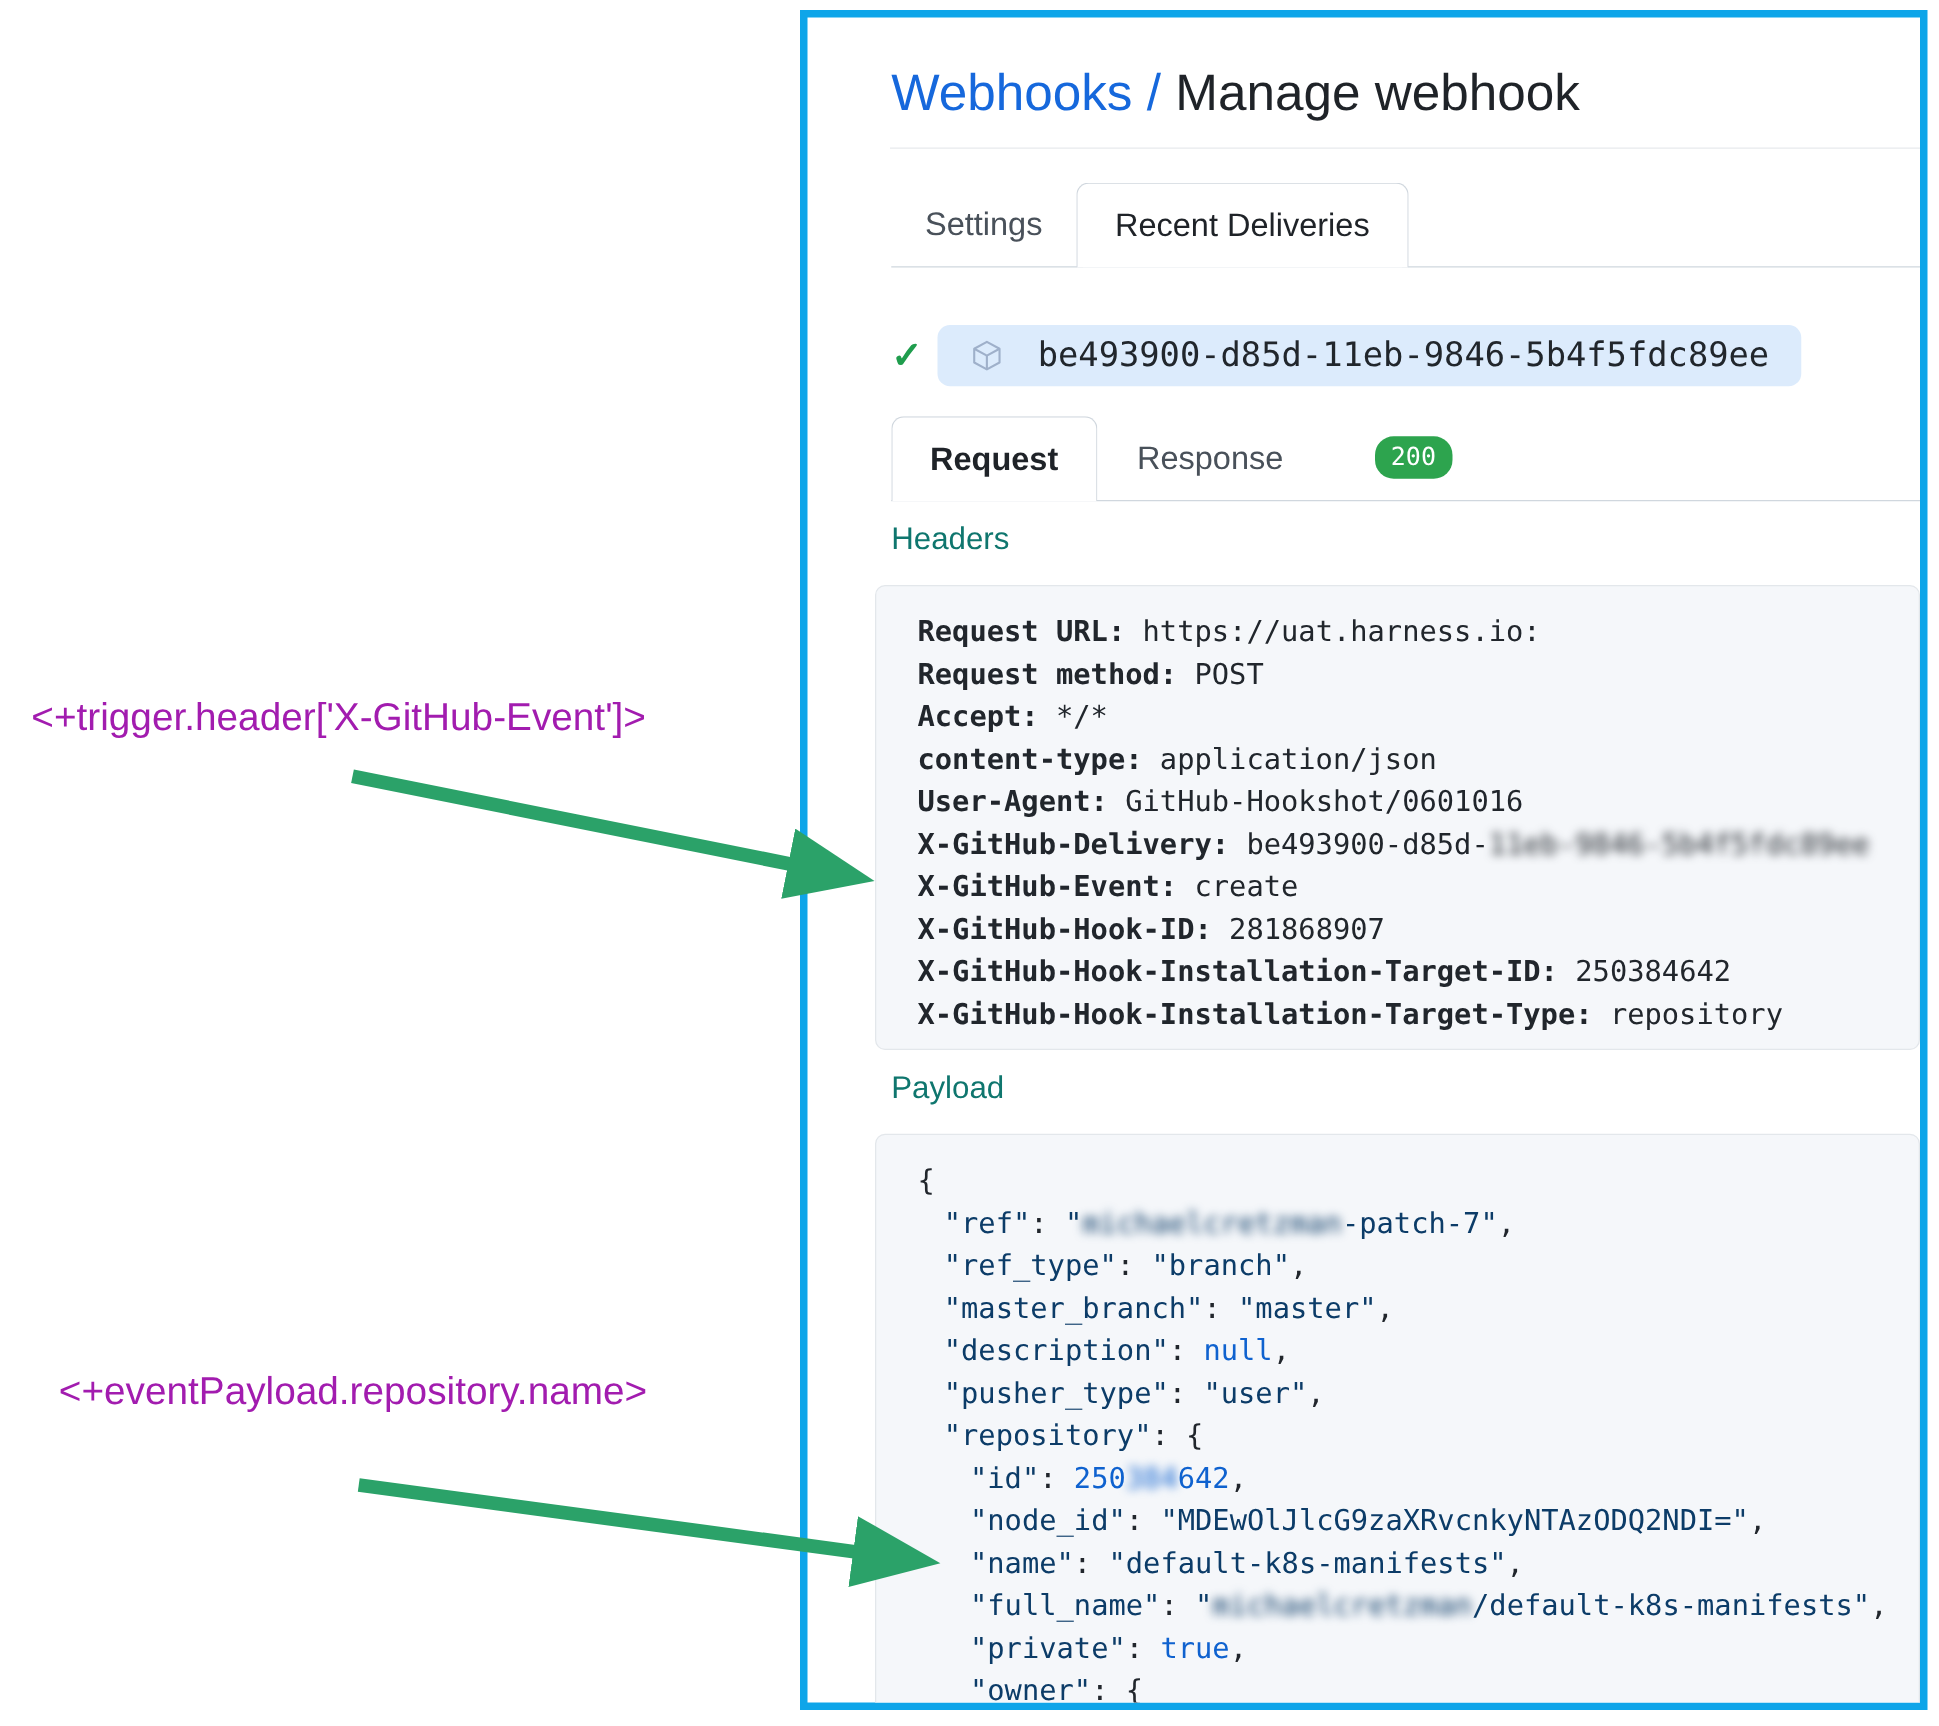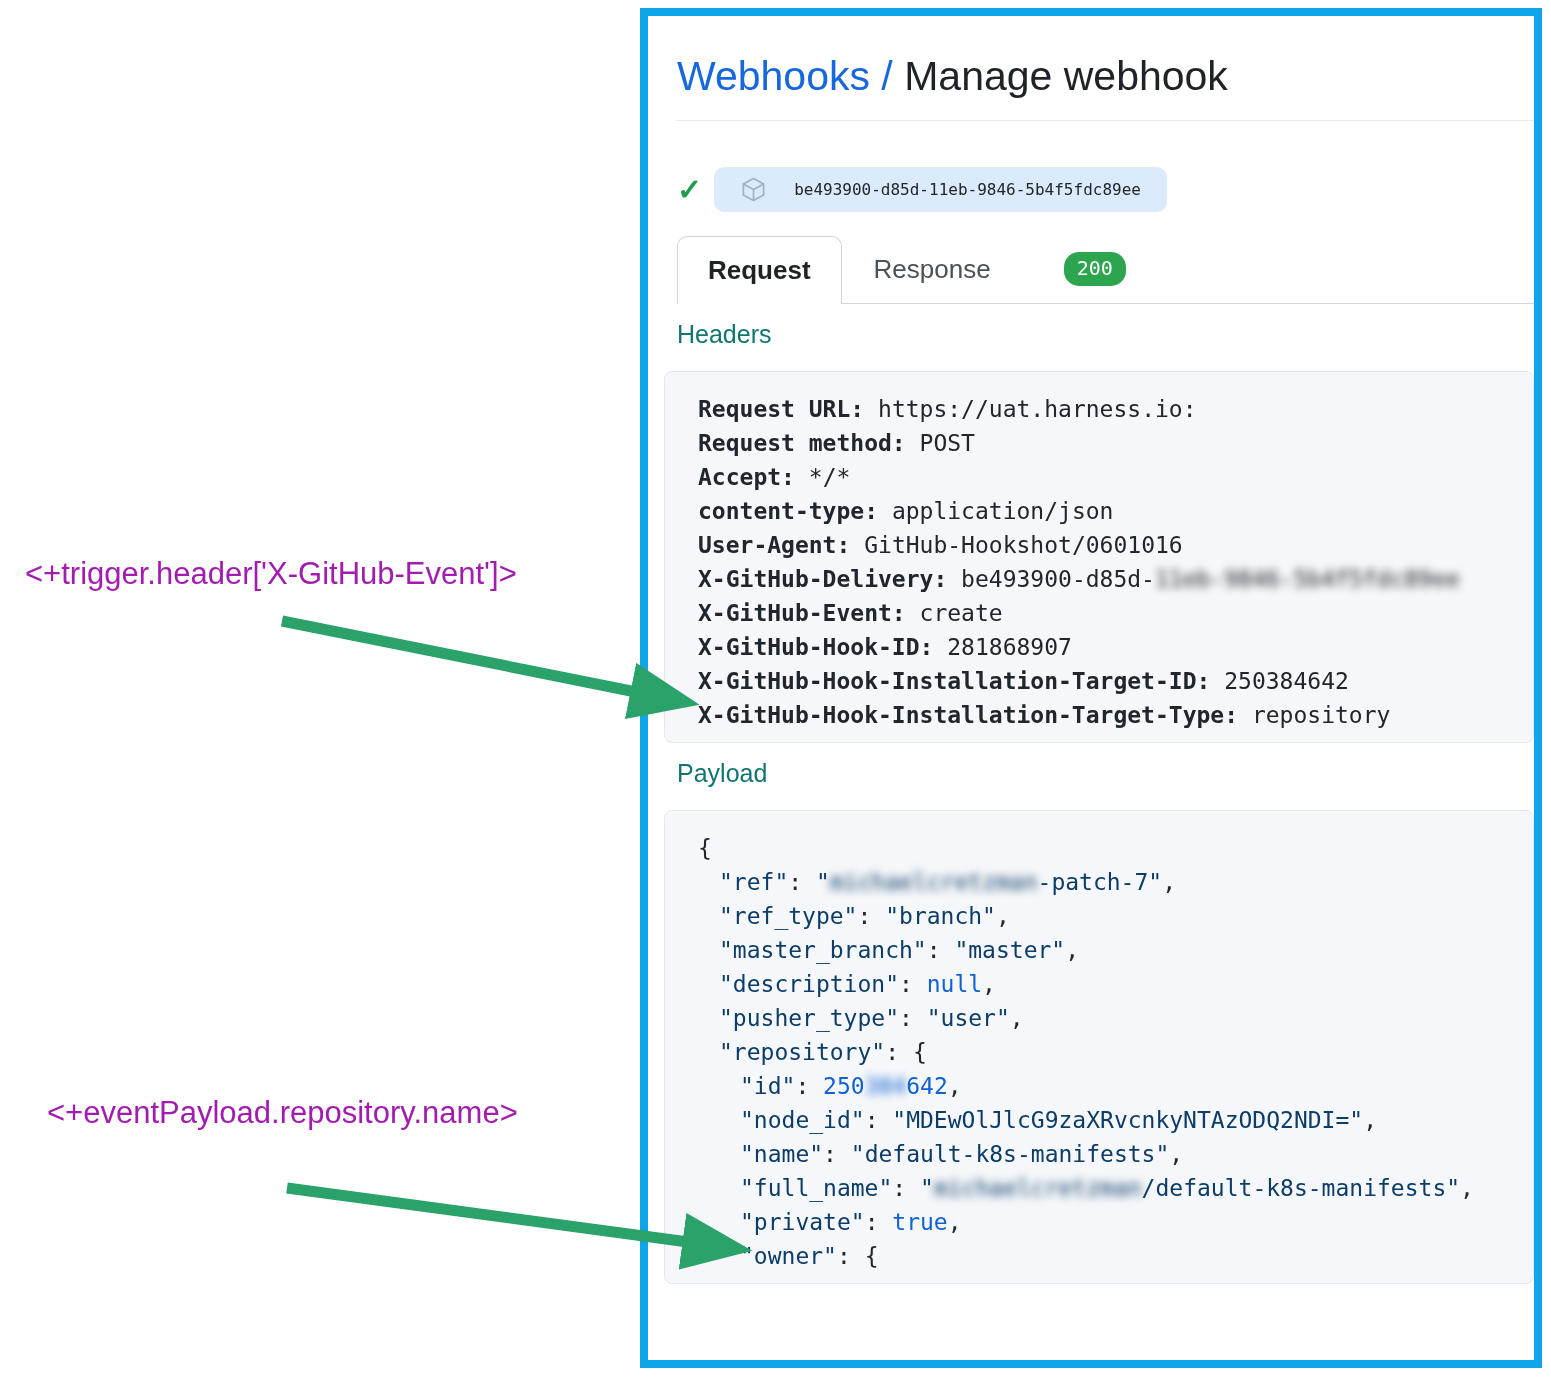--- a/index.html
+++ b/index.html
@@ -11,21 +11,21 @@
   .annotation{
     position:absolute;font-size:31px;color:#a21caf;white-space:nowrap;z-index:6;
     font-family:"Liberation Sans",sans-serif;
   }
   .a1{left:25px;top:556px;}
   .a2{left:47px;top:1095px;}
   .arrows{position:absolute;left:0;top:0;width:1551px;height:1381px;z-index:5;pointer-events:none;}
   
   .frame{
     position:absolute;left:640px;top:8px;width:902px;height:1360px;
-    border:8px solid #0ea5e9;background:#fff;box-sizing:border-box;overflow:hidden;z-index:1;
+    border:6px solid #0ea5e9;background:#fff;box-sizing:border-box;overflow:hidden;z-index:1;padding-left:38px;
   }
   .content{padding:0 0 0 29px;}
   h1{margin:36px 0 0 0;font-size:41px;font-weight:400;line-height:1.18;color:#1f2328;}
   .crumb-link{color:#1668dc;text-decoration:none;cursor:pointer;}
   .title-rule{border:none;border-top:1px solid #e8eaed;margin:20px 0 0 -1px;}
   
   .tabnav{display:flex;align-items:flex-end;border-bottom:1px solid #d0d7de;margin-top:27px;}
   .sub-tabs{margin-top:23px;}
   .tab-plain{padding:18px 27px;font-size:26px;color:#49515a;cursor:pointer;}
   .tab-active{
@@ -37,21 +37,21 @@
   .badge{
     display:inline-block;margin-left:28px;background:#2da44e;color:#fff;
     font-family:"DejaVu Sans Mono",monospace;font-size:20px;padding:4px 13px 6px;border-radius:15px;text-align:center;
   }
   
   .delivery-row{margin-top:46px;display:flex;align-items:center;gap:12px;}
   .check{color:#1f9d4d;font-size:30px;font-weight:700;line-height:1;}
   .pill{
     background:#dcebfc;border-radius:10px;padding:9px 26px;display:flex;align-items:center;gap:27px;cursor:pointer;
   }
-  .pill-text{font-family:"DejaVu Sans Mono",monospace;font-size:16px;color:#21262c;}
+  .pill-text{font-family:"DejaVu Sans Mono",monospace;font-size:27px;color:#21262c;}
   .pkg{display:block;}
   
   h2{margin:16px 0 0 0;font-size:25px;font-weight:400;color:#0f766e;}
   .codebox{
     margin:22px 0 0 -13px;background:#f5f7fa;border:1px solid #e3e7eb;border-radius:8px;
     padding:20px 16px 10px 33px;font-family:"DejaVu Sans Mono",monospace;font-size:23px;line-height:34px;
     color:#21262c;
   }
   .payload-box{margin-bottom:0;}
   .code-line{white-space:pre;}
@@ -78,20 +78,24 @@
 <div class="annotation a1">&lt;+trigger.header['X-GitHub-Event']&gt;</div>
 <div class="annotation a2">&lt;+eventPayload.repository.name&gt;</div>
 
 <div class="frame">
   <div class="content">
 
     <h1><span class="crumb-link">Webhooks /</span> <span>Manage webhook</span></h1>
 
     <hr class="title-rule">
 
+    <div class="tabnav top-tabs">
+      <span class="tab-plain">Settings</span>
+      <span class="tab-active">Recent Deliveries</span>
+    </div>
 
     <div class="delivery-row">
       <span class="check">✓</span>
       <div class="pill">
         <svg class="pkg" width="27" height="27" viewBox="0 0 24 24" fill="none" stroke="#9fb0ca" stroke-width="1.5" stroke-linejoin="round">
           <path d="M12 2.2 L21 7.1 V16.9 L12 21.8 L3 16.9 V7.1 Z"></path>
           <path d="M3 7.1 L12 12 L21 7.1"></path>
           <path d="M12 12 V21.8"></path>
         </svg>
         <span class="pill-text">be493900-d85d-11eb-9846-5b4f5fdc89ee</span>

